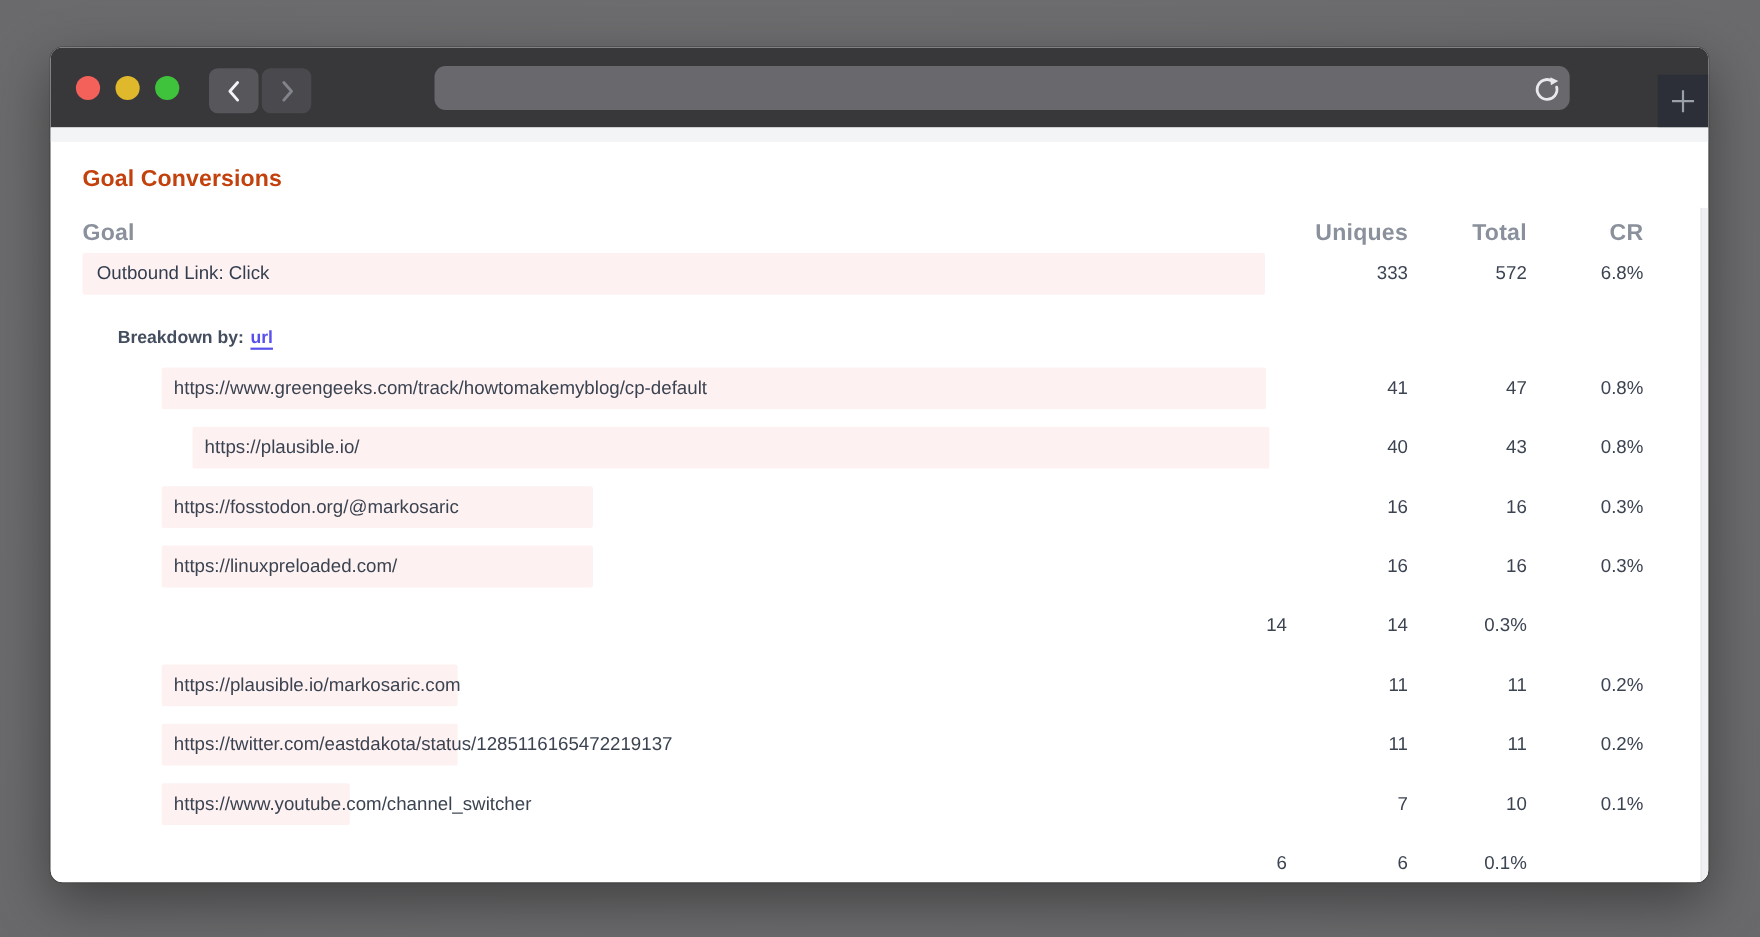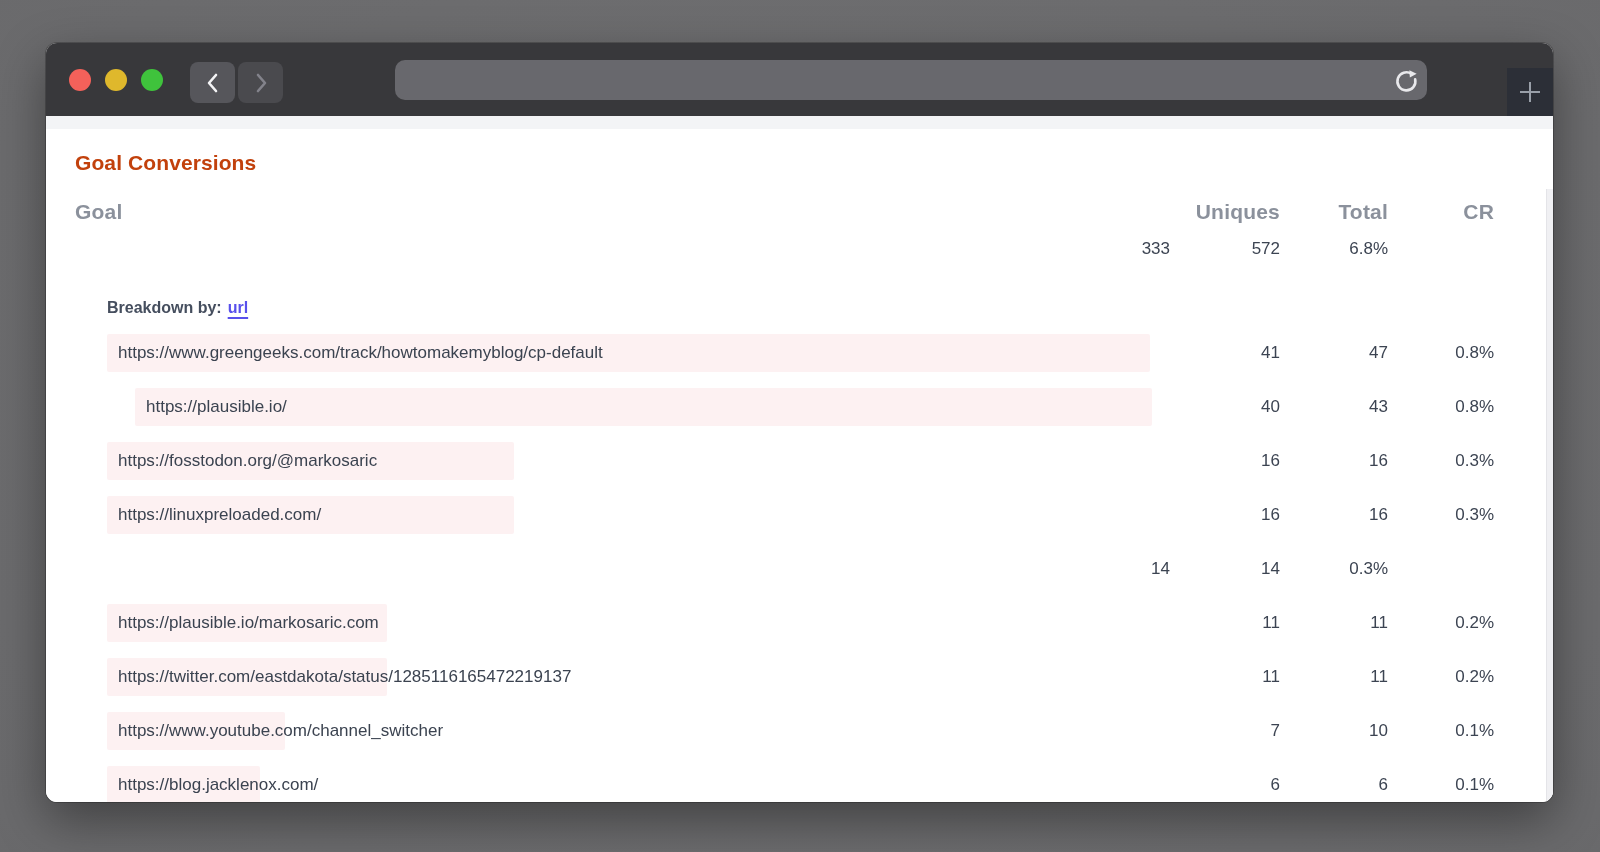--- a/index.html
+++ b/index.html
@@ -83,21 +83,21 @@
   }
   .goalbar { width:98.2%; }
   .goalbar .bar-label { left:13px; color:#343e4e; }
 
   .breakdown { margin:31px 0 0 61px; font-size:16px; font-weight:700; color:#454e5e; height:18px; }
   .breakdown a {
     color:var(--link,#5850ec); margin-left:6px; cursor:pointer;
     text-decoration:underline; text-decoration-thickness:2px; text-underline-offset:4px;
   }
 
-  .rows-container { margin-top:17px; }
+  .rows-container { margin-top:17px;padding-left:40px; }
 
   .scrollstrip {
     position:absolute; right:0; top:73px; width:7px; height:686px;
     background:#f0f0f3; border-left:1px solid #e4e4e8;
   }
 </style>
 </head>
 <body>
 
 <div class="frame">
@@ -154,20 +154,25 @@
       <h1 class="page-title">Goal Conversions</h1>
 
       <div class="row header-row">
         <div class="cell">Goal</div>
         <div class="cell num">Uniques</div>
         <div class="cell num">Total</div>
         <div class="cell num">CR</div>
       </div>
 
       <div class="row goal-row">
+        <div class="barcell">
+          <div class="bar goalbar">
+            <span class="bar-label">Outbound Link: Click</span>
+          </div>
+        </div>
         <div class="cell num rownum">333</div>
         <div class="cell num rownum">572</div>
         <div class="cell num rownum">6.8%</div>
       </div>
 
       <div class="breakdown">
         <span>Breakdown by:</span><a>url</a>
       </div>
 
       <div class="rows-container" id="rows">
@@ -248,25 +253,20 @@
       <div class="bar" style="width: 16.75%;">
         <span class="bar-label">https://www.youtube.com/channel_switcher</span>
       </div>
     </div>
     <div class="cell num rownum">7</div>
     <div class="cell num rownum">10</div>
     <div class="cell num rownum">0.1%</div>
   </div>
 
   <div class="row url-row">
-    <div class="barcell indent">
-      <div class="bar" style="width: 14.36%;">
-        <span class="bar-label">https://blog.jacklenox.com/</span>
-      </div>
-    </div>
     <div class="cell num rownum">6</div>
     <div class="cell num rownum">6</div>
     <div class="cell num rownum">0.1%</div>
   </div>
 </div>
 
       <div class="scrollstrip"></div>
     </div>
 
   </div>

